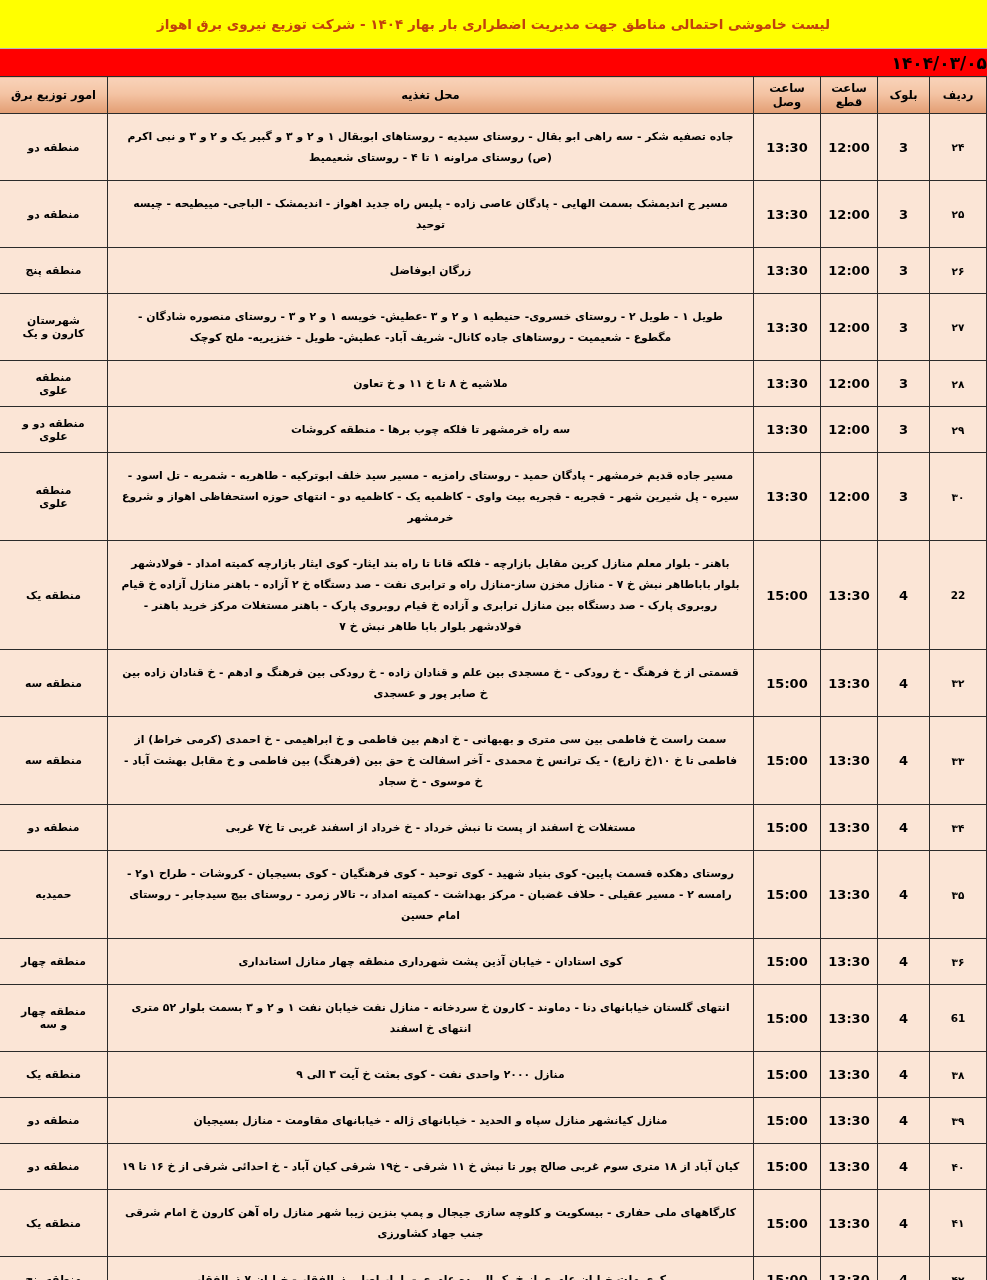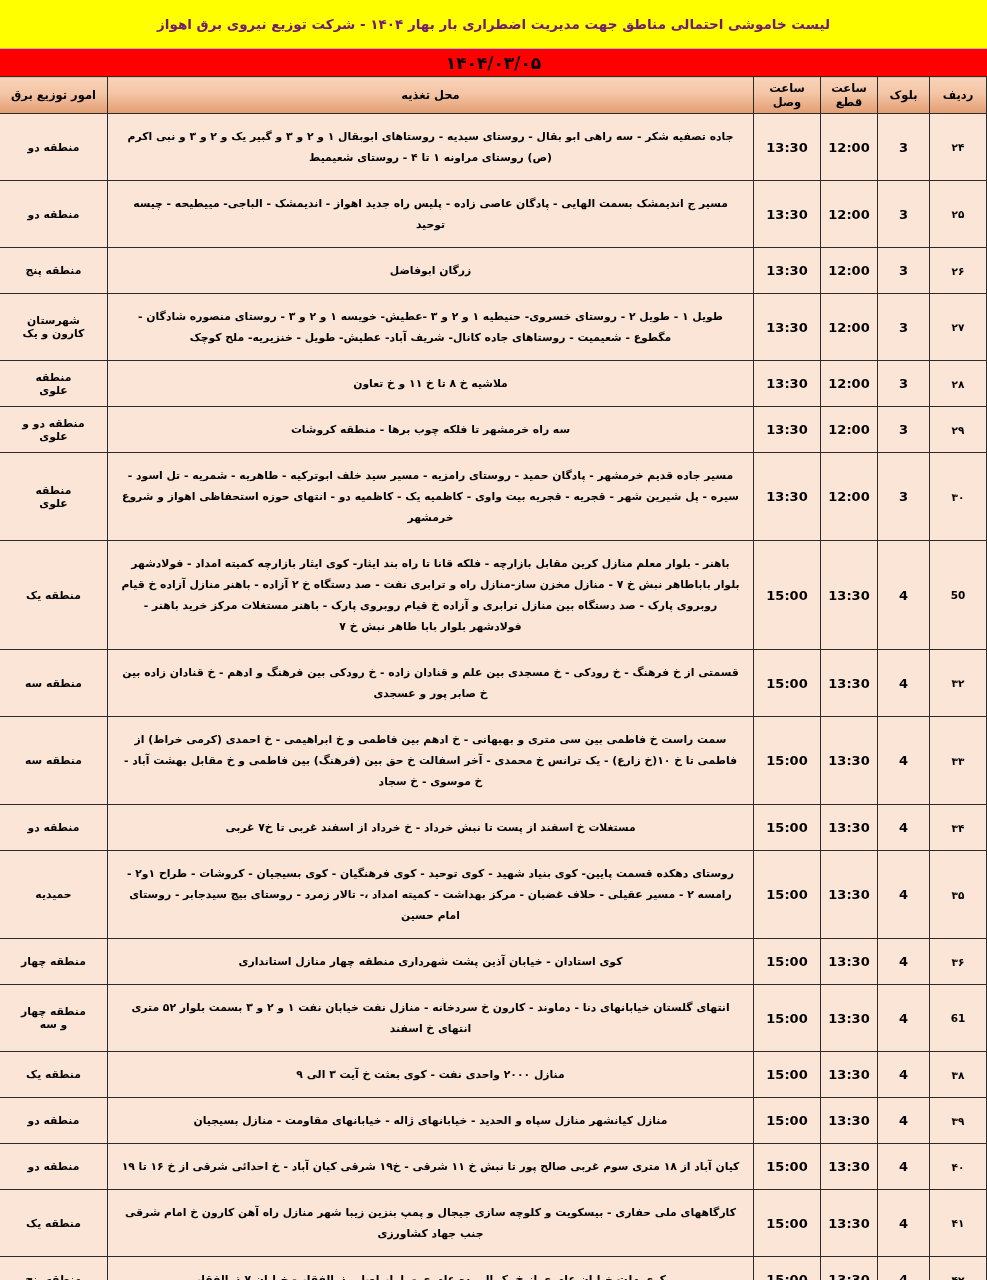--- a/index.html
+++ b/index.html
@@ -10,29 +10,29 @@
   }
   .page { width:987px; background:#ffffff; }
 
   .title-bar {
     background:#ffff00;
     height:48px;
     display:flex; align-items:center; justify-content:center;
     border-bottom:1px solid #b7b7b7;
   }
   .title-bar .title-text {
-    color:#701a75;
+    color:#c2410c;
     font-weight:bold;
     font-size:13.5px;
   }
 
   .date-bar {
     background:#ff0000;
     height:27px;
-    display:flex; align-items:center; justify-content:center;
+    display:flex; align-items:center; 
   }
   .date-bar .date-text {
     color:#000000;
     font-weight:bold;
     font-size:17px;
     letter-spacing:1px;
   }
 
   table.schedule {
     width:987px;
@@ -153,21 +153,21 @@
   </tr>
         <tr>
     <td class="cell-rownum">۳۰</td>
     <td class="cell-block">3</td>
     <td class="cell-time">12:00</td>
     <td class="cell-time">13:30</td>
     <td class="cell-location">مسیر جاده قدیم خرمشهر - پادگان حمید - روستای رامزیه - مسیر سید خلف ابوترکیه - طاهریه - شمریه - تل اسود - سیره - پل شیرین شهر - قجریه - قجریه بیت واوی - کاظمیه یک - کاظمیه دو - انتهای حوزه استحفاظی اهواز و شروع خرمشهر</td>
     <td class="cell-district">منطقه علوی</td>
   </tr>
         <tr>
-    <td class="cell-rownum">50</td>
+    <td class="cell-rownum">22</td>
     <td class="cell-block">4</td>
     <td class="cell-time">13:30</td>
     <td class="cell-time">15:00</td>
     <td class="cell-location">باهنر - بلوار معلم منازل کرین مقابل بازارچه - فلکه قانا تا راه بند ایثار- کوی ایثار بازارچه کمیته امداد - فولادشهر بلوار باباطاهر نبش خ ۷ - منازل مخزن ساز-منازل راه و ترابری نفت - صد دستگاه خ ۲ آزاده - باهنر منازل آزاده خ قیام روبروی پارک - صد دستگاه بین منازل ترابری و آزاده خ قیام روبروی پارک - باهنر مستغلات مرکز خرید باهنر - فولادشهر بلوار بابا طاهر نبش خ ۷</td>
     <td class="cell-district">منطقه یک</td>
   </tr>
         <tr>
     <td class="cell-rownum">۳۲</td>
     <td class="cell-block">4</td>
     <td class="cell-time">13:30</td>

